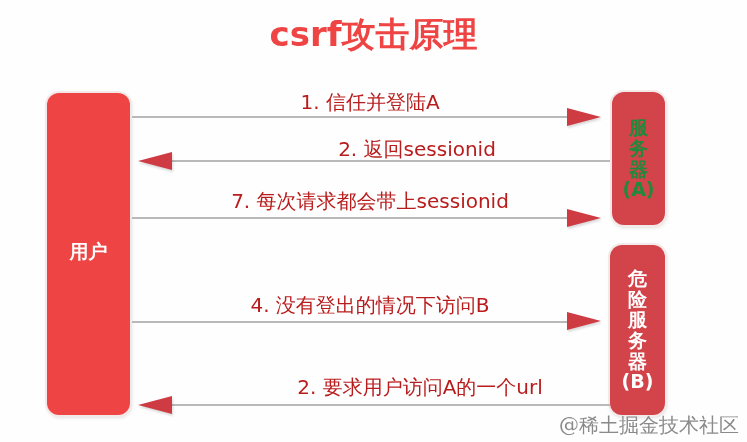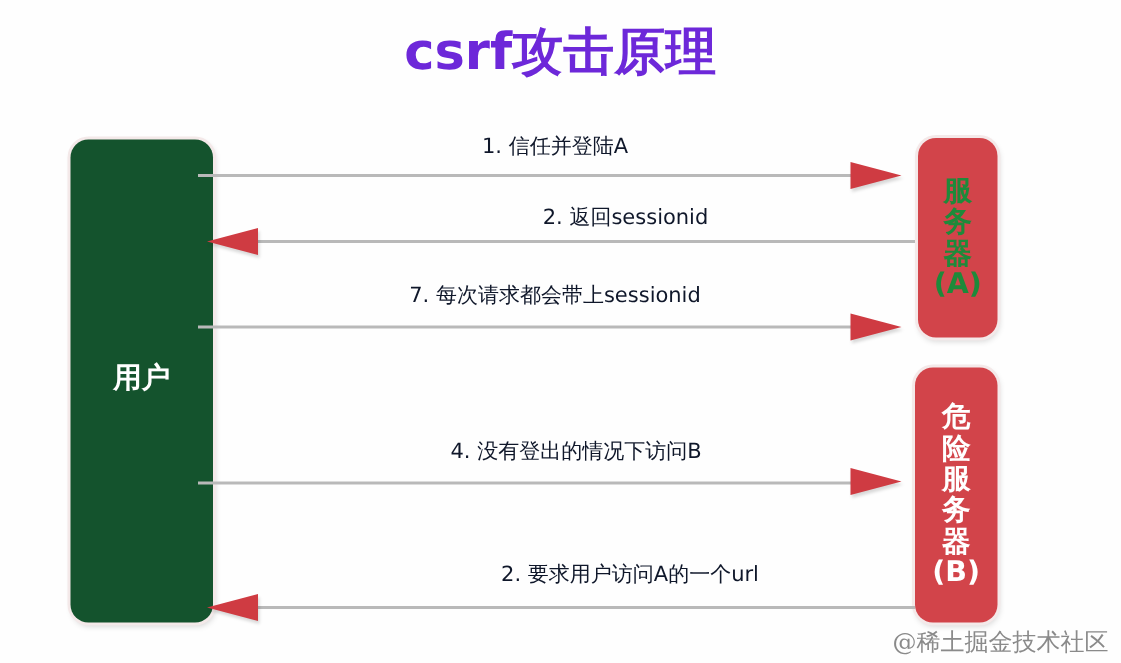--- a/index.html
+++ b/index.html
@@ -9,29 +9,29 @@
            font-size:34px; font-weight:bold; letter-spacing:0px; }
   .box { position:absolute; border-radius:12px; box-shadow:0 0 0 2px #f4e9e9, 1px 2px 4px rgba(0,0,0,0.18); }
   .box-label { position:absolute; left:0; width:100%; text-align:center; font-weight:bold; }
   .vtext { display:flex; flex-direction:column; align-items:center; justify-content:center;
            height:100%; font-weight:bold; line-height:1.08; }
   .vtext span { display:block; }
   .line { position:absolute; height:2px; background:#b9b9b9; }
   .arrow { position:absolute; width:0; height:0; filter:drop-shadow(1px 2px 1px rgba(0,0,0,0.15)); }
   .arrow.right { border-top:9px solid transparent; border-bottom:9px solid transparent; }
   .arrow.left  { border-top:9px solid transparent; border-bottom:9px solid transparent; }
-  .msg { position:absolute; font-size:14px; color:#0f172a; white-space:nowrap; text-align:center; }
-  .watermark { position:absolute; right:8px; bottom:3px; font-size:16px; font-family:"DejaVu Serif","Liberation Serif",serif; }
+  .msg { position:absolute; font-size:20px; color:#b91c1c; white-space:nowrap; text-align:center; }
+  .watermark { position:absolute; right:8px; bottom:3px; font-size:20px; font-family:"DejaVu Serif","Liberation Serif",serif; }
 </style>
 </head>
 <body>
 
-<div class="title" style="color: #6d28d9;">csrf攻击原理</div>
+<div class="title" style="color: #ef4444;">csrf攻击原理</div>
 
-<div class="box" id="user-box" style="left: 47px; top: 93px; width: 83px; height: 322px; background: #14532d; padding-left: 12px;">
+<div class="box" id="user-box" style="left: 47px; top: 93px; width: 83px; height: 322px; background: #ef4444;">
   <div class="box-label" id="user-label" style="top: 146px; font-size: 19px; color: rgb(255, 255, 255);">用户</div>
 </div>
 
 <div class="box" id="server-a-box" style="left: 612px; top: 92px; width: 53px; height: 133px; background: rgb(210, 68, 74);">
   <div class="vtext" id="server-a-text" style="font-size: 19px; color: rgb(30, 138, 58);">
     <span>服</span>
     <span>务</span>
     <span>器</span>
     <span>(A)</span>
   </div>
@@ -53,21 +53,21 @@
 <div class="arrow right" style="left: 567px; top: 108px; border-left: 34px solid rgb(207, 59, 66);"></div>
 
 <div class="msg" style="left:130px; width:480px; top:136px;padding-left:47px;">2. 返回sessionid</div>
 <div class="line" style="left: 170px; width: 440px; top: 160px; background: rgb(185, 185, 185);"></div>
 <div class="arrow left" style="left: 138px; top: 152px; border-right: 34px solid rgb(207, 59, 66);"></div>
 
 <div class="msg" style="left:130px; width:480px; top:188px;">7. 每次请求都会带上sessionid</div>
 <div class="line" style="left: 132px; width: 440px; top: 217px; background: rgb(185, 185, 185);"></div>
 <div class="arrow right" style="left: 567px; top: 209px; border-left: 34px solid rgb(207, 59, 66);"></div>
 
-<div class="msg" style="left:130px; width:480px; top:292px;margin-left:14px;">4. 没有登出的情况下访问B</div>
+<div class="msg" style="left:130px; width:480px; top:292px;">4. 没有登出的情况下访问B</div>
 <div class="line" style="left: 132px; width: 440px; top: 321px; background: rgb(185, 185, 185);"></div>
 <div class="arrow right" style="left: 567px; top: 312px; border-left: 34px solid rgb(207, 59, 66);"></div>
 
 <div class="msg" style="left:180px; width:480px; top:374px;">2. 要求用户访问A的一个url</div>
 <div class="line" style="left: 170px; width: 440px; top: 404px; background: rgb(185, 185, 185);"></div>
 <div class="arrow left" style="left: 138px; top: 396px; border-right: 34px solid rgb(207, 59, 66);"></div>
 
 <div class="watermark" style="color: rgb(138, 138, 138);">@稀土掘金技术社区</div>
 
 </body></html>

